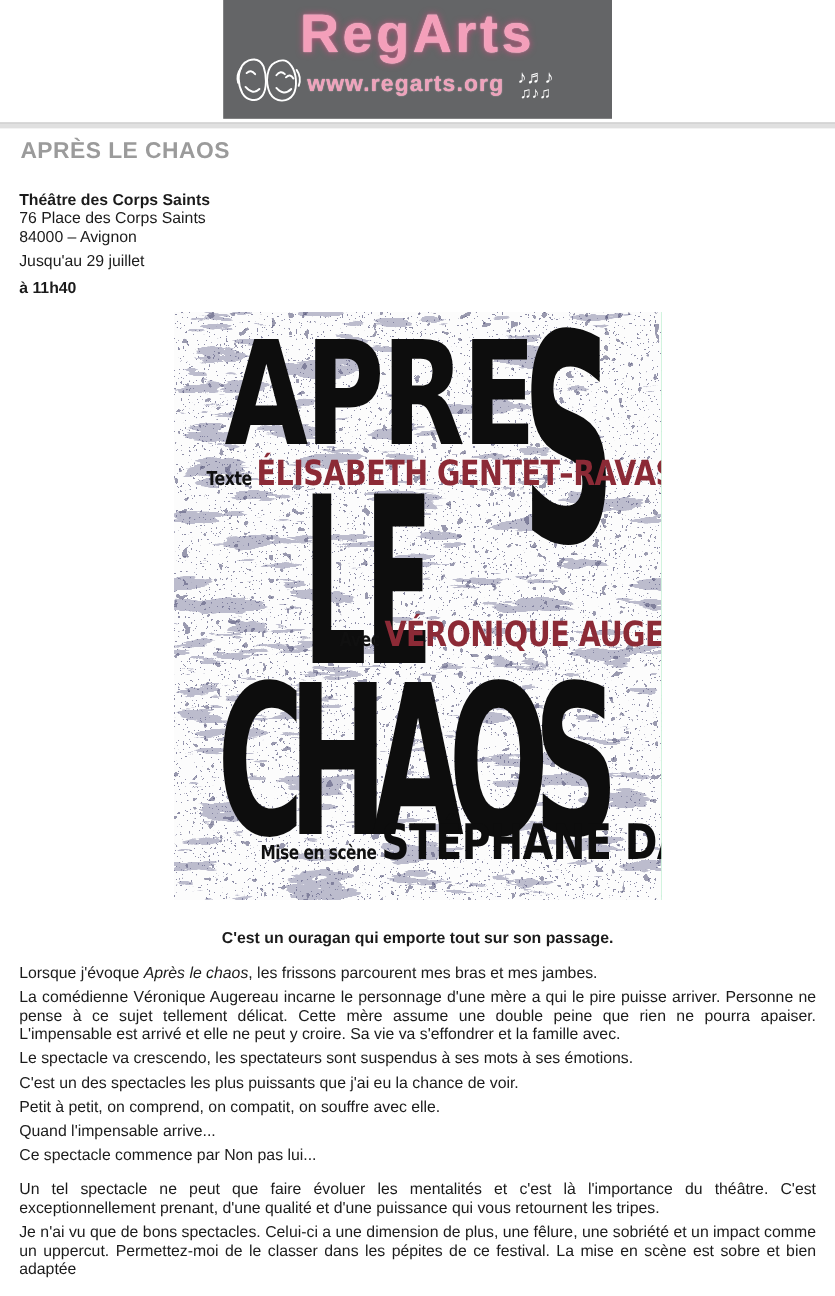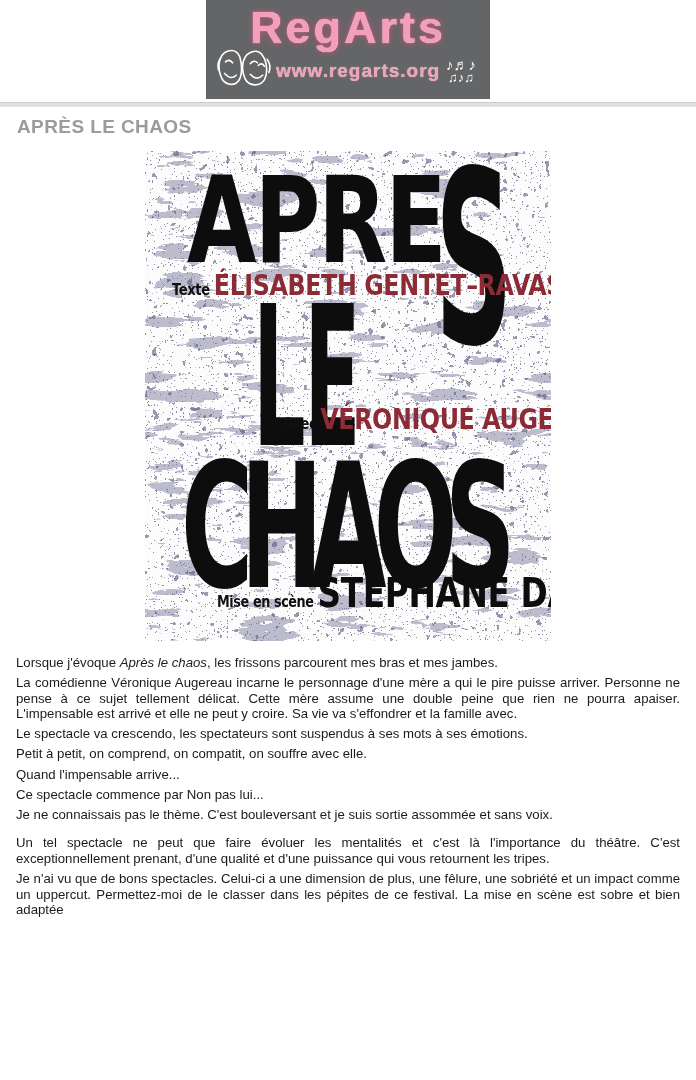--- a/index.html
+++ b/index.html
@@ -2,21 +2,21 @@
 <html><head>
 <meta charset="utf-8">
 <style>
   html,body{margin:0;padding:0;background:#ffffff;}
   .page{
     position:relative;width:696px;height:1080px;margin:0 auto;background:#ffffff;
     font-family:"Liberation Sans", sans-serif;color:#1b1b1b;overflow:hidden;
   }
   
   .banner{
-    position:relative;width:284px;height:99px;margin:0 auto;background:#646567;
+    position:relative;width:324px;height:99px;margin:0 auto;background:#646567;
   }
   .banner .logo{
     padding-top:2px;text-align:center;font-size:45px;font-weight:bold;letter-spacing:3px;
     color:#f49fba;text-shadow:0 0 1px #ffe6ee,0 0 6px #c94f7c;
   }
   .banner-row{
     position:absolute;left:0;right:0;bottom:3px;display:flex;align-items:center;
     padding:0 8px;
   }
   .banner .url{
@@ -87,20 +87,27 @@
         <div class="r1">♪♬♪</div>
         <div class="r2">♫♪♫</div>
       </span>
     </div>
   </div>
 
   <div class="rule"></div>
 
   <h1 class="page-title">APRÈS LE CHAOS</h1>
 
+  <div class="venue">
+    <div class="b">Théâtre des Corps Saints</div>
+    <div>76 Place des Corps Saints</div>
+    <div>84000 – Avignon</div>
+    <div class="dates">Jusqu'au 29 juillet</div>
+    <div class="time">à 11h40</div>
+  </div>
 
   <div class="poster">
     <svg class="speck" width="406" height="490" xmlns="http://www.w3.org/2000/svg">
       <defs>
         <filter id="fFine" x="0" y="0" width="100%" height="100%">
           <feTurbulence type="fractalNoise" baseFrequency="0.55" numOctaves="3" seed="11" stitchTiles="stitch"></feTurbulence>
           <feColorMatrix type="matrix" values="0 0 0 0 0.14  0 0 0 0 0.14  0 0 0 0 0.26  30 30 30 0 -56"></feColorMatrix>
         </filter>
         <filter id="fScratch" x="0" y="0" width="100%" height="100%">
           <feTurbulence type="turbulence" baseFrequency="0.012 0.055" numOctaves="4" seed="7" stitchTiles="stitch"></feTurbulence>
@@ -127,27 +134,28 @@
       <span class="lbl">Avec</span>
       <span class="nm">VÉRONIQUE AUGEREAU</span>
     </div>
     <div class="abs p-chaos">CHAOS</div>
     <div class="abs credit p-director">
       <span class="lbl">Mise en scène</span>
       <span class="nm nm2">STÉPHANE DAURAT</span>
     </div>
   </div>
 
+  <p class="tagline">C'est un ouragan qui emporte tout sur son passage.</p>
 
   <div class="review">
     <p><span>Lorsque j'évoque </span><i>Après le chaos</i><span>, les frissons parcourent mes bras et mes jambes.</span></p>
     <p>La comédienne Véronique Augereau incarne le personnage d'une mère a qui le pire puisse arriver. Personne ne pense à ce sujet tellement délicat. Cette mère assume une double peine que rien ne pourra apaiser. L'impensable est arrivé et elle ne peut y croire. Sa vie va s'effondrer et la famille avec.</p>
     <p>Le spectacle va crescendo, les spectateurs sont suspendus à ses mots à ses émotions.</p>
+    <p>C'est un des spectacles les plus puissants que j'ai eu la chance de voir.</p>
     <p>Petit à petit, on comprend, on compatit, on souffre avec elle.</p>
     <p>Quand l'impensable arrive...</p>
     <p>Ce spectacle commence par Non pas lui...</p>
-    <p>Je ne connaissais pas le thème. C'est bouleversant et je suis sortie assommée et sans voix.</p>
     <p class="spaced">Un tel spectacle ne peut que faire évoluer les mentalités et c'est là l'importance du théâtre. C'est exceptionnellement prenant, d'une qualité et d'une puissance qui vous retournent les tripes.</p>
     <p>Je n'ai vu que de bons spectacles. Celui-ci a une dimension de plus, une fêlure, une sobriété et un impact comme un uppercut. Permettez-moi de le classer dans les pépites de ce festival. La mise en scène est sobre et bien adaptée</p>
 
   </div>
 
 </div>
 
 </body></html>

